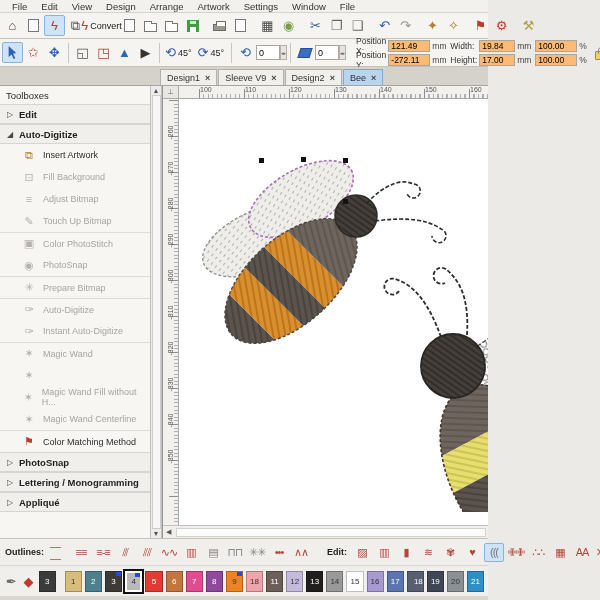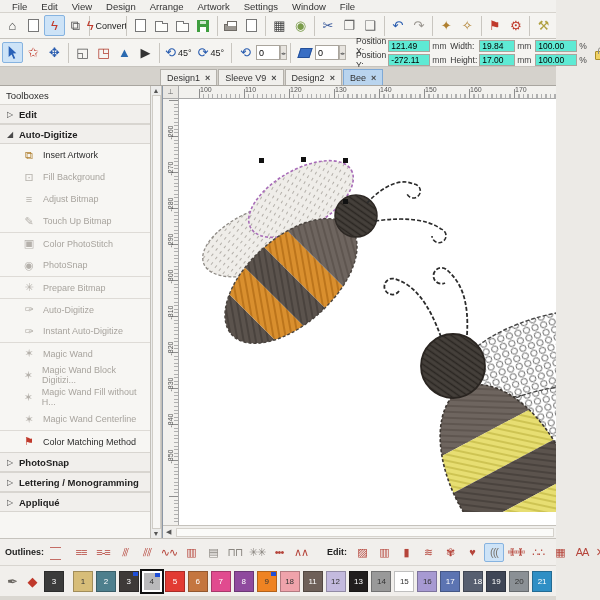--- a/index.html
+++ b/index.html
@@ -1,17 +1,17 @@
 <!DOCTYPE html>
 <html><head>
 <meta charset="utf-8">
 <style>
   * { margin:0; padding:0; box-sizing:border-box; font-family:"Liberation Sans","DejaVu Sans",sans-serif; }
   html,body { width:600px; height:600px; overflow:hidden; background:#eceae6; }
-  .app { width:556px; height:600px; display:flex; flex-direction:column; font-size:9px; color:#222; }
+  .app { width:488px; height:600px; display:flex; flex-direction:column; font-size:9px; color:#222; }
 
   
   .menubar { height:13px; display:flex; align-items:center; gap:2px; padding:0 6px; background:#f2f1ee; border-bottom:1px solid #d6d3cd; }
   .menu-item { padding:0 6px; font-size:9.5px; color:#333; cursor:default; }
 
   
   .toolbar { display:flex; align-items:center; background:#f5f4f1; border-bottom:1px solid #c6c3bd; padding:0 2px; }
   .tb1 { height:26px; }
   .tb2 { height:28px; }
   .tbtn { height:21px; min-width:21px; display:flex; align-items:center; justify-content:center; gap:2px; border:1px solid transparent; border-radius:2px; padding:0 1px; }
@@ -31,21 +31,21 @@
   .ci-save::after { content:""; position:absolute; left:3px; top:1px; width:6px; height:3px; background:#cfe8cf; }
   .ci-print { width:13px; height:7px; background:#9b9archive; background:#9b9791; border:1px solid #6f6b66; position:relative; margin-top:4px; }
   .ci-print::before { content:""; position:absolute; left:2px; top:-4px; width:8px; height:4px; background:#fff; border:1px solid #6f6b66; border-bottom:none; }
   .ci-cursor { width:11px; height:13px; background:#2a62b8; clip-path:polygon(15% 0,85% 55%,55% 58%,75% 95%,60% 100%,42% 66%,15% 85%); }
   .ci-skew { width:12px; height:10px; background:#3a6fc4; transform:skewX(-18deg); border:1px solid #24509a; }
   .ci-lock { width:11px; height:9px; background:#f0d264; border:1px solid #a98c28; border-radius:1px; position:relative; margin-top:5px; }
   .ci-lock::before { content:""; position:absolute; left:2px; top:-5px; width:5px; height:6px; border:1.5px solid #8a8a86; border-bottom:none; border-radius:4px 4px 0 0; }
 
   
   .fields { display:grid; grid-template-columns:auto 42px 16px auto 36px 16px 42px 8px; grid-auto-rows:13px; column-gap:2px; row-gap:1px; align-items:center; margin-left:4px; font-size:8.5px; color:#333; }
-  .fields .finput { width:100%; height:12px; border:1px solid #a9a49c; background:#5eead4; font-size:8.5px; padding:0 2px; }
+  .fields .finput { width:100%; height:12px; border:1px solid #a9a49c; background:#fdba74; font-size:8.5px; padding:0 2px; }
   .funit { color:#444; }
 
   
   .tabbar { height:19px; background:#d5d2cc; display:flex; align-items:flex-end; padding-left:160px; gap:1px; border-bottom:1px solid #a9a6a0; }
   .tab { height:16px; display:flex; align-items:center; gap:5px; padding:0 6px; background:#f0efec; border:1px solid #b3b0aa; border-bottom:none; font-size:9px; color:#333; }
   .tab.active { background:#b9d4ee; border-color:#7fa9d6; }
   .tab .close { font-size:9px; color:#444; font-weight:bold; }
 
   
   .main { flex:1; display:flex; min-height:0; }
@@ -333,21 +333,20 @@
           <div class="sb-item disabled">
             <span class="sicon" style="color: rgb(181, 177, 171);">✑</span>
             <span>Instant Auto-Digitize</span>
           </div>
           <div class="sb-item disabled divided">
             <span class="sicon" style="color: rgb(181, 177, 171);">✶</span>
             <span>Magic Wand</span>
           </div>
           <div class="sb-item disabled">
             <span class="sicon" style="color: rgb(181, 177, 171);">✶</span>
-            <span>Magic Wand Block Digitizi...</span>
           </div>
           <div class="sb-item disabled">
             <span class="sicon" style="color: rgb(181, 177, 171);">✶</span>
             <span>Magic Wand Fill without H...</span>
           </div>
           <div class="sb-item disabled">
             <span class="sicon" style="color: rgb(181, 177, 171);">✶</span>
             <span>Magic Wand Centerline</span>
           </div>
           <div class="sb-item divided">

